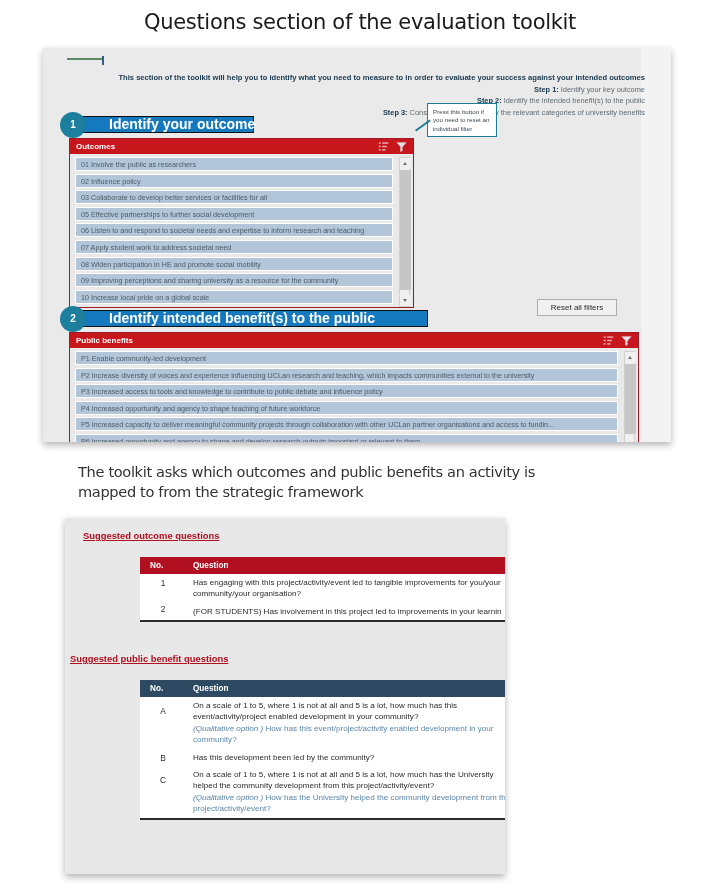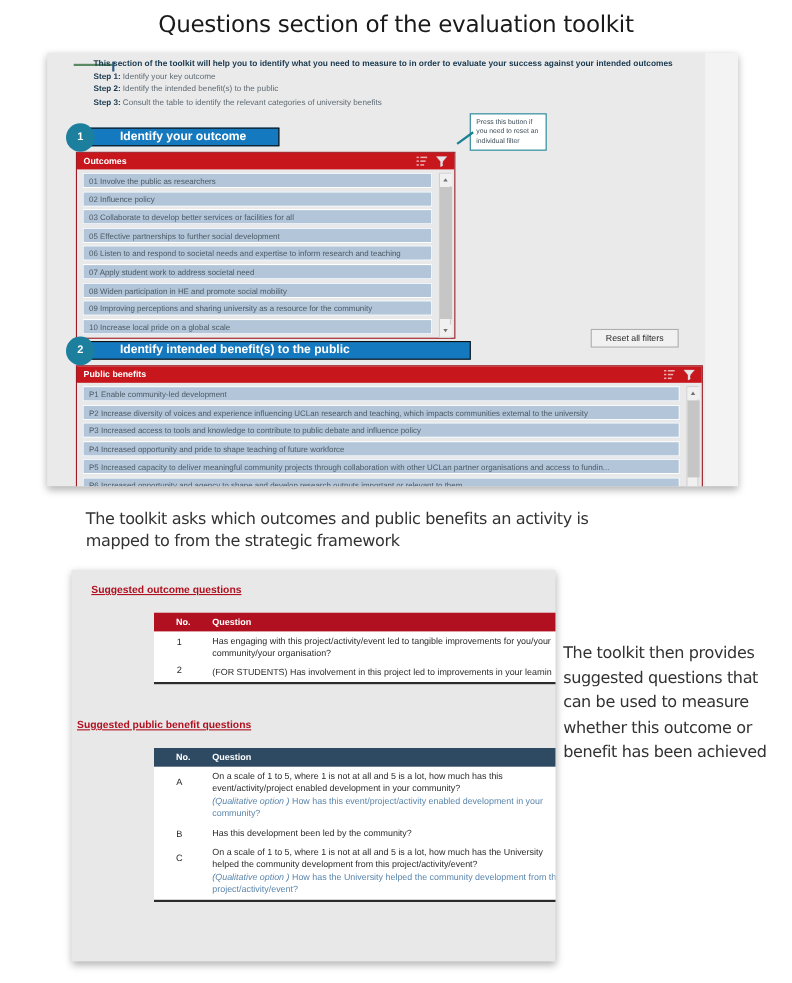--- a/index.html
+++ b/index.html
@@ -41,38 +41,38 @@
   .green-tick {
     position:absolute; left:24px; top:10px; width:36px; height:0;
     border-top:2px solid #5a8a63;
   }
   .green-tick:after{
     content:""; position:absolute; right:-1px; top:-4px;
     width:2px; height:9px; background:#2f5d86;
   }
 
   .intro {
-    position:absolute; left:42px; top:4px; width:560px;
-    font-size:7.4px; line-height:11.6px; color:#5f6b74;
+    position:absolute; left:42px; top:24px; width:560px;
+    font-size:7.4px; line-height:11.6px; color:#5f6b74;text-align:right;
   }
   .intro .lead { font-weight:bold; color:#18394f; font-size:7.6px; }
   .intro .stp  { font-weight:bold; color:#18394f; }
 
   
   .step-wrap { position:absolute; }
   .step-num {
     position:absolute; left:0; top:0; width:26px; height:26px;
     border-radius:50%; background:#1c7f9e; color:#fff;
     font-size:10px; font-weight:bold; text-align:center; line-height:26px;
     z-index:3;
   }
   .step-bar {
     position:absolute; left:20px; top:4px; height:17px;
     background:#1479be; border:1px solid #111;
-    color:#ffffff; font-size:11px; font-weight:bold;
+    color:#ffffff; font-size:14px; font-weight:bold;
     padding-left:28px; line-height:15px; white-space:nowrap;
     z-index:2;
   }
 
   
   .list-panel { position:absolute; background:#e9e9e9; border:1px solid #9b1c24; }
   .list-head {
     height:15px; background:#c8161d; color:#fff;
     font-size:8px; font-weight:bold; line-height:15px; padding-left:6px;
     position:relative;
@@ -133,21 +133,21 @@
   }
   .sec-title {
     position:absolute; font-size:9.4px; font-weight:bold; color:#b01020;
     text-decoration:underline; white-space:nowrap;
   }
   .qtable { position:absolute; background:#ffffff; }
   .qthead {
     display:flex; height:17px; color:#ffffff;
     font-size:8.2px; font-weight:bold; line-height:17px;
   }
-  .qthead .c-no { width:46px; padding-left:20px; }
+  .qthead .c-no { width:46px; padding-left:10px; }
   .qthead .c-q  { flex:1; padding-left:7px; }
   .qtrow { display:flex; border-top:0; }
   .qtrow .c-no {
     width:46px; text-align:center; color:#2b2b2b; font-size:8.4px;
     padding-top:4px;
   }
   .qtrow .c-q {
     flex:1; padding:3px 6px 3px 7px; color:#2b2b2b;
     font-size:8.1px; line-height:11.4px;
   }
@@ -255,21 +255,21 @@
       </div>
       <div class="list-body">
         <div class="scrollbar" style="right:3px; height:92px;">
           <div class="sb-arrow sb-up"></div>
           <div class="sb-thumb" style="top:12px; height:70px;"></div>
         </div>
         <div style="width:543px;">
           <div class="lrow">P1 Enable community-led development</div>
           <div class="lrow">P2 Increase diversity of voices and experience influencing UCLan research and teaching, which impacts communities external to the university</div>
           <div class="lrow">P3 Increased access to tools and knowledge to contribute to public debate and influence policy</div>
-          <div class="lrow">P4 Increased opportunity and pride to shape teaching of future workforce</div>
+          <div class="lrow">P4 Increased opportunity and agency to shape teaching of future workforce</div>
           <div class="lrow">P5 Increased capacity to deliver meaningful community projects through collaboration with other UCLan partner organisations and access to fundin...</div>
           <div class="lrow">P6 Increased opportunity and agency to shape and develop research outputs important or relevant to them</div>
         </div>
       </div>
     </div>
   </div>
 
   <div class="caption-mid">The toolkit asks which outcomes and public benefits an activity is mapped to from the strategic framework</div>
 
   <div class="shot-bot">
@@ -317,15 +317,14 @@
         <div class="c-no" style="padding-top:9px;">C</div>
         <div class="c-q">
           <div>On a scale of 1 to 5, where 1 is not at all and 5 is a lot, how much has the University helped the community development from this project/activity/event?</div>
           <div class="qual"><i>(Qualitative option )</i><span> How has the University helped the community development from this project/activity/event?</span></div>
         </div>
       </div>
       <div class="qt-bottom-rule"></div>
     </div>
   </div>
 
-  <div class="caption-right">The toolkit then provides suggested questions that can be used to measure whether this outcome or benefit has been achieved</div>
 
 </div>
 
 </body></html>

